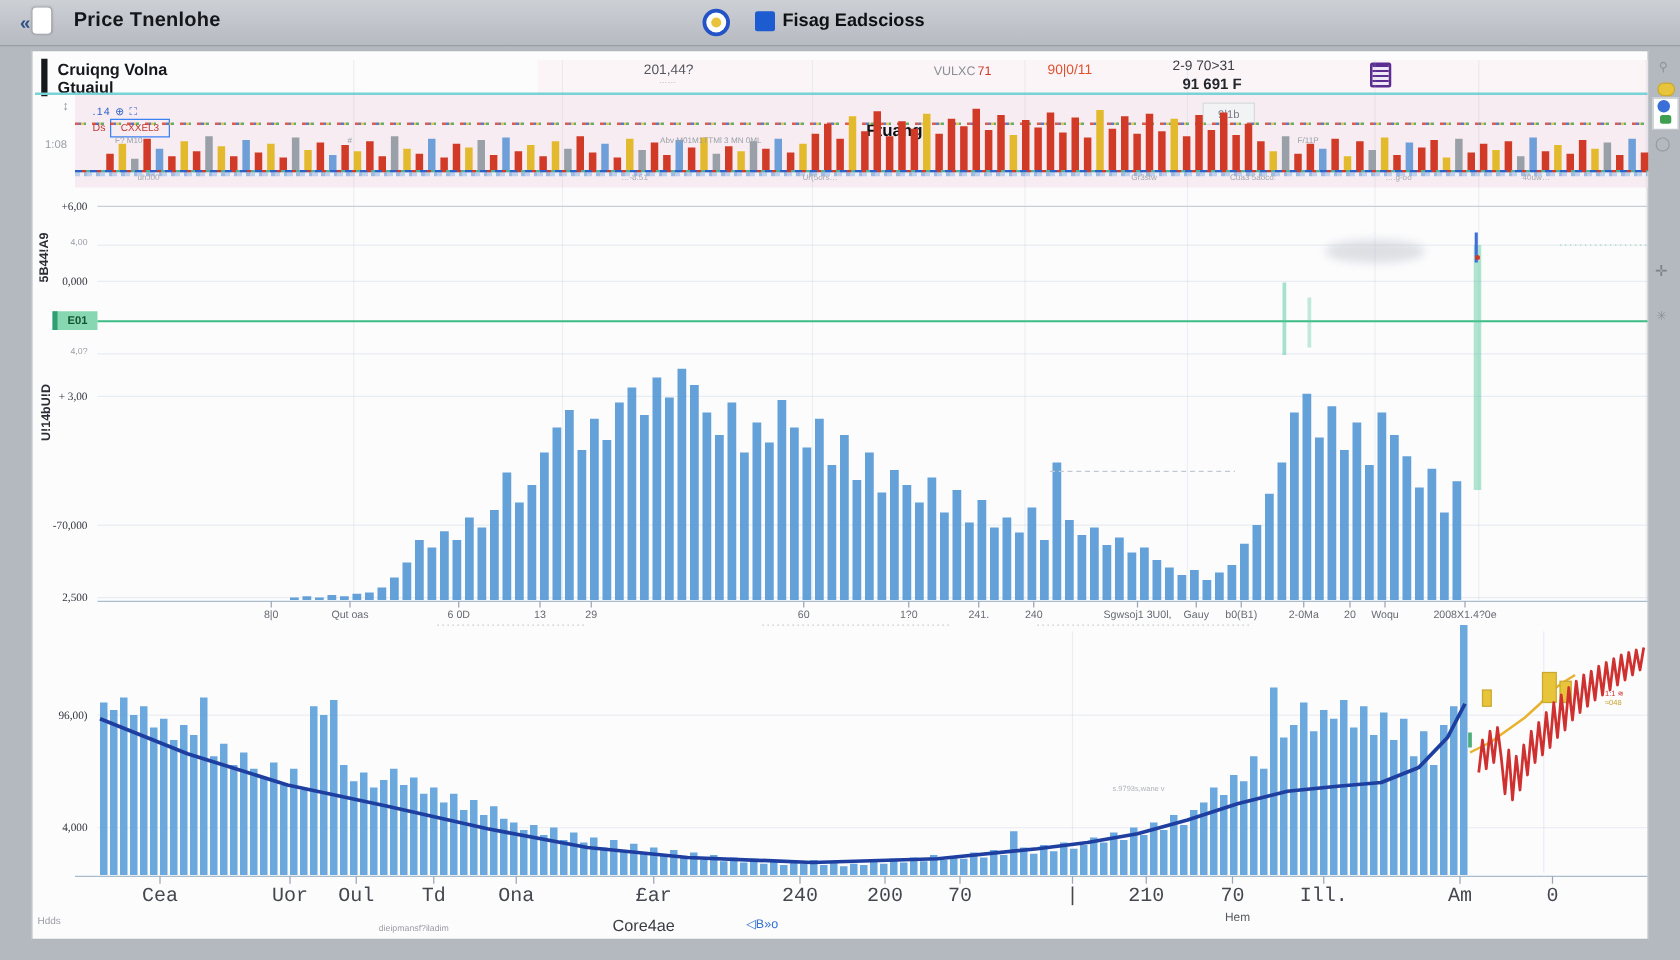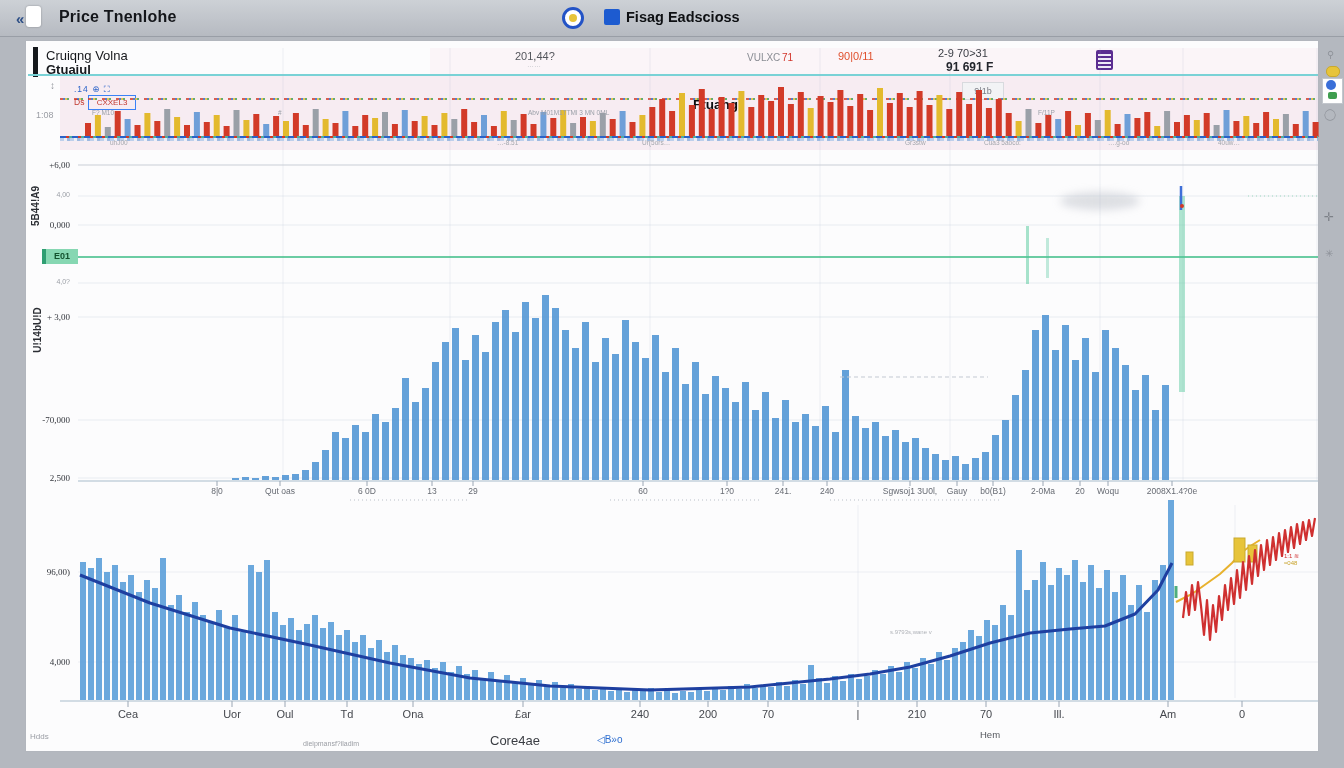--- a/index.html
+++ b/index.html
@@ -23,21 +23,21 @@
     border:1px solid #b2b6bd;box-sizing:border-box;}
   #stats-band{position:absolute;left:430px;top:48px;width:888px;height:27px;background:#fbf5f8;}
   #strip-bg{position:absolute;left:60px;top:76px;width:1258px;height:74px;background:#f7ecf2;}
   #strip-topedge{position:absolute;left:60px;top:98px;width:1258px;height:2px;opacity:.8;
     background:repeating-linear-gradient(90deg,#d23a28 0 3px,#2a62c8 3px 5px,#e3ba2e 5px 7px,#3f9e4f 7px 9px,rgba(0,0,0,0) 9px 14px);}
   #strip-baseline{position:absolute;left:60px;top:136px;width:1258px;height:2px;
     background:repeating-linear-gradient(90deg,#2a62c8 0 6px,#d23a28 6px 9px,#4fae9f 9px 12px);}
   #strip-subband{position:absolute;left:60px;top:138px;width:1258px;height:3px;opacity:.65;
     background:repeating-linear-gradient(90deg,#9fc0e8 0 4px,#e8f0fa 4px 7px,#6f9fd8 7px 10px);}
   #panel-mark{position:absolute;left:33px;top:47px;width:5px;height:30px;background:#15181c;}
-  #panel-title1{position:absolute;left:46px;top:48px;font-size:13px;font-weight:normal;color:#16181c;}
+  #panel-title1{position:absolute;left:46px;top:48px;font-size:13px;font-weight:bold;color:#16181c;}
   #panel-title2{position:absolute;left:46px;top:62px;font-size:13px;font-weight:bold;color:#16181c;}
   #cyan-line{position:absolute;left:28px;top:74px;width:1290px;height:2px;background:#79d2d6;}
   
   .stat{position:absolute;white-space:nowrap;}
   #stat-center{left:515px;top:50px;font-size:11px;color:#54565c;}
   #stat-center-sub{left:527px;top:61px;font-size:7px;color:#b9bcc2;}
   #stat-name{left:693px;top:49px;font-size:13.5px;font-weight:bold;color:#0c0e11;margin-top:48px;}
   #stat-name-gray{left:747px;top:52px;font-size:10px;color:#8a8d94;}
   #stat-name-red{left:782px;top:52px;font-size:10px;color:#d2342a;}
   #stat-red{left:838px;top:50px;font-size:11px;color:#e0502e;}
@@ -58,21 +58,21 @@
   .rot{position:absolute;width:84px;height:12px;font-size:10px;font-weight:bold;color:#2a2d33;
     text-align:center;transform:rotate(-90deg);}
   #rot1{left:-6px;top:200px;}
   #rot2{left:-4px;top:324px;}
   
   #green-badge{position:absolute;left:42px;top:249px;width:32px;height:15px;background:#86d7b2;
     border-left:4px solid #2f9e72;color:#14532f;font-size:9px;font-weight:bold;text-align:center;line-height:15px;}
   
   .lbl{position:absolute;white-space:nowrap;}
   .ax{font-size:8.5px;color:#666a72;}
-  .axb{font-size:11px;color:#44474d;}
+  .axb{font-size:16px;color:#44474d;font-family:Liberation Mono, monospace;}
   .ytick-dark{font-size:9px;color:#33363c;width:58px;text-align:right;font-family:Liberation Serif, serif;}
   .ytick-gray{font-size:7px;color:#9a9ea6;width:58px;text-align:right;}
   .slab{font-size:6.5px;color:#9aa0a8;}
   .blab{font-size:6.5px;color:#a4a8ae;}
   .tiny-red{font-size:6px;color:#cf3030;}
   .tiny-yellow{font-size:6px;color:#c8a32b;}
   
   .ricon{position:absolute;font-size:10px;color:#8f939a;}
   #pin-icon{left:1327px;top:49px;}
   #marker-yellow{position:absolute;left:1326px;top:66px;width:12px;height:9px;border-radius:5px;background:#e7c43a;border:1px solid #c9a92e;}

